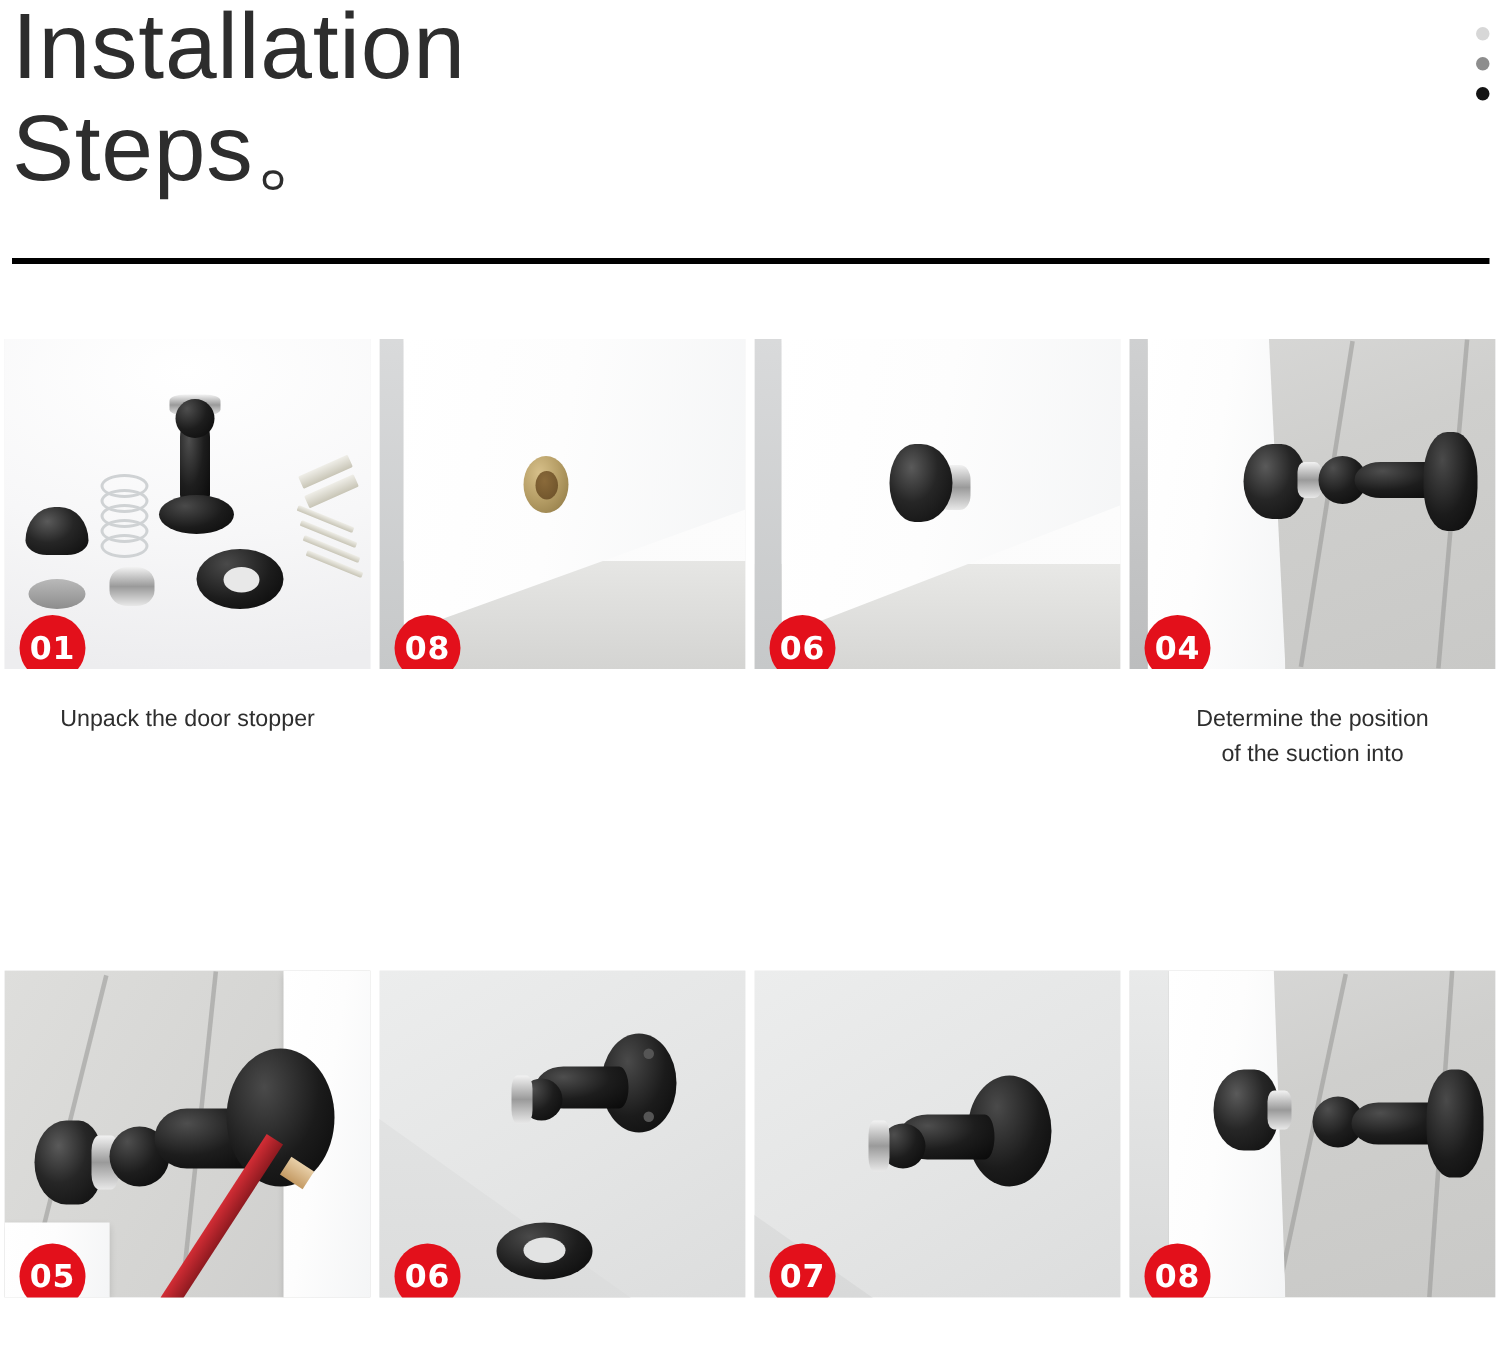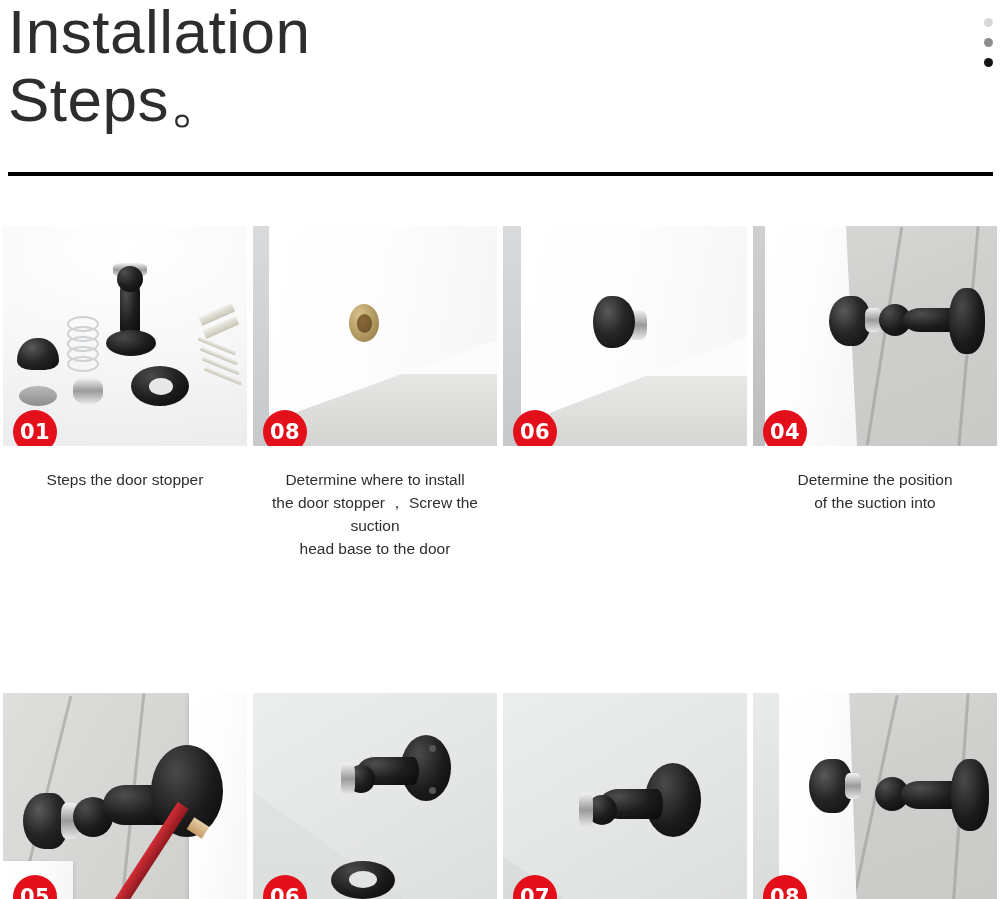--- a/index.html
+++ b/index.html
@@ -265,38 +265,35 @@
           <div class="screw" style="left:196px;top:84px;width:36px;height:9px;transform:rotate(-24deg);"></div>
           <div class="screw" style="left:200px;top:97px;width:36px;height:9px;transform:rotate(-24deg);"></div>
 
           <div class="screw" style="left:194px;top:118px;width:40px;height:4px;transform:rotate(22deg);"></div>
           <div class="screw" style="left:196px;top:128px;width:40px;height:4px;transform:rotate(22deg);"></div>
           <div class="screw" style="left:198px;top:138px;width:40px;height:4px;transform:rotate(22deg);"></div>
           <div class="screw" style="left:200px;top:148px;width:40px;height:4px;transform:rotate(22deg);"></div>
 
           <div class="step-badge" style="background: rgb(227, 16, 27); color: rgb(255, 255, 255);">01</div>
         </div>
-        <div class="step-caption">Steps the door stopper</div>
+        <div class="step-caption">Unpack the door stopper</div>
       </div>
     </div>
 
     <div class="step-cell">
       <div class="pad">
         <div class="step-photo">
           <div class="scene bg-door-floor"></div>
           <div class="floor-strip" style="left:0;top:148px;width:244px;height:72px;background:linear-gradient(#e6e6e4,#d4d4d2);"></div>
           <div class="door-edge" style="left:0;top:0;width:16px;height:220px;"></div>
           <div class="door-slab" style="left:16px;top:0;width:228px;height:196px;clip-path:polygon(0 0,100% 0,100% 58%,0 100%);"></div>
           <div class="brass-base" style="left:96px;top:78px;width:30px;height:38px;"></div>
           <div style="position:absolute;left:104px;top:88px;width:15px;height:19px;border-radius:50%;background:radial-gradient(ellipse at 40% 35%,#8a6a3a,#6a4f28);"></div>
           <div class="step-badge" style="background: rgb(227, 16, 27); color: rgb(255, 255, 255);">08</div>
         </div>
-        <div class="step-caption">Determine where to install
-the door stopper ，  Screw the suction
-head base to the door</div>
       </div>
     </div>
 
     <div class="step-cell">
       <div class="pad">
         <div class="step-photo">
           <div class="scene bg-door-floor"></div>
           <div class="floor-strip" style="left:0;top:150px;width:244px;height:70px;background:linear-gradient(#e8e8e6,#d6d6d4);"></div>
           <div class="door-edge" style="left:0;top:0;width:18px;height:220px;"></div>
           <div class="door-slab" style="left:18px;top:0;width:226px;height:198px;clip-path:polygon(0 0,100% 0,100% 56%,0 100%);"></div>

